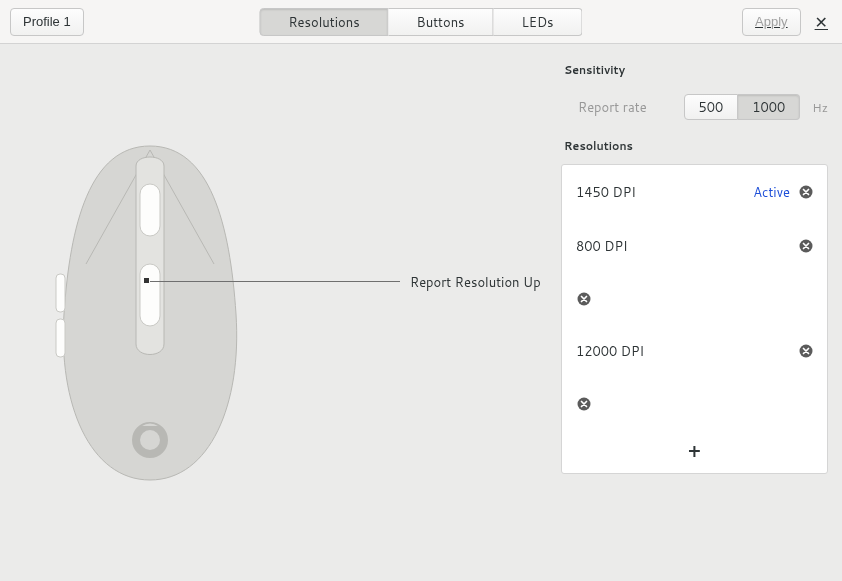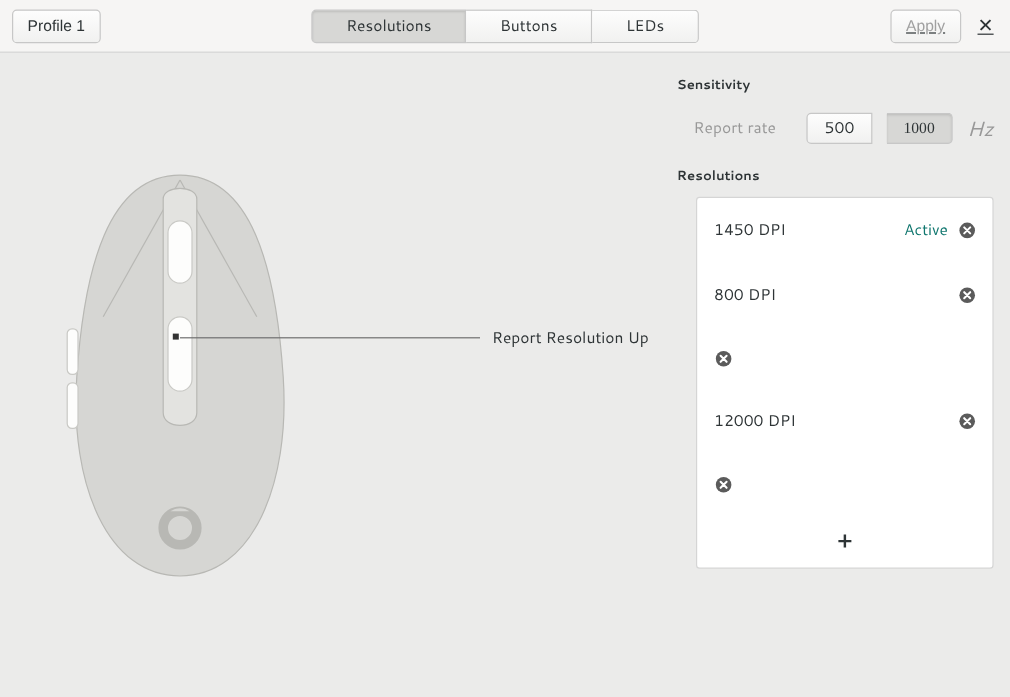--- a/index.html
+++ b/index.html
@@ -127,52 +127,52 @@
     align-items: center;
     gap: 12px;
     margin: 16px 0 18px 4px;
   }
   .rate-row .lbl {
     color: #989898;
     font-size: 13px;
     margin-left: 14px;
     margin-right: auto;
   }
-  .mini-seg { display: inline-flex; gap: 12px; }
+  .mini-seg { display: inline-flex; }
   .mini-seg .segbtn {
     border: 1px solid #c7c7c7;
     background: linear-gradient(#fdfdfd,#f1f1f0);
     padding: 4px 14px;
     font-size: 13px;
     height: 26px;
     display: inline-flex;
     align-items: center;
     cursor: pointer;
   }
   .mini-seg .segbtn:first-child { border-radius: 4px 0 0 4px; }
-  .mini-seg .segbtn:last-child  { border-radius: 0 4px 4px 0; border-left:none;font-family:Liberation Serif, serif; }
+  .mini-seg .segbtn:last-child  { border-radius: 0 4px 4px 0; border-left:none; }
   .mini-seg .segbtn.active {
     background: #d7d7d5;
     box-shadow: inset 0 1px 2px rgba(0,0,0,0.12);
   }
-  .unit { color: #989898; font-size: 17px; font-style: italic; }
+  .unit { color: #989898; font-size: 12px; }
   .res-list {
     background: #ffffff;
     border: 1px solid #d5d5d5;
     border-radius: 3px;
-    margin: 6px 0 0 20px;
+    margin: 6px 0 0 1px;
   }
   .res-row {
     display: flex;
     align-items: center;
     padding: 18px 14px;
     font-size: 13px;
   }
   .res-row .dpi { flex: 1; }
-  .res-row .status { color: #0f766e; margin-right: 8px; font-size: 13px; }
+  .res-row .status { color: #1d4ed8; margin-right: 8px; font-size: 13px; }
   .del-icon {
     width: 15px; height: 15px;
     cursor: pointer;
     display: inline-flex; align-items:center; justify-content:center;
   }
   .add-row {
     text-align: center;
     padding: 8px 0 10px 0;
     font-size: 18px;
     font-weight: 600;

